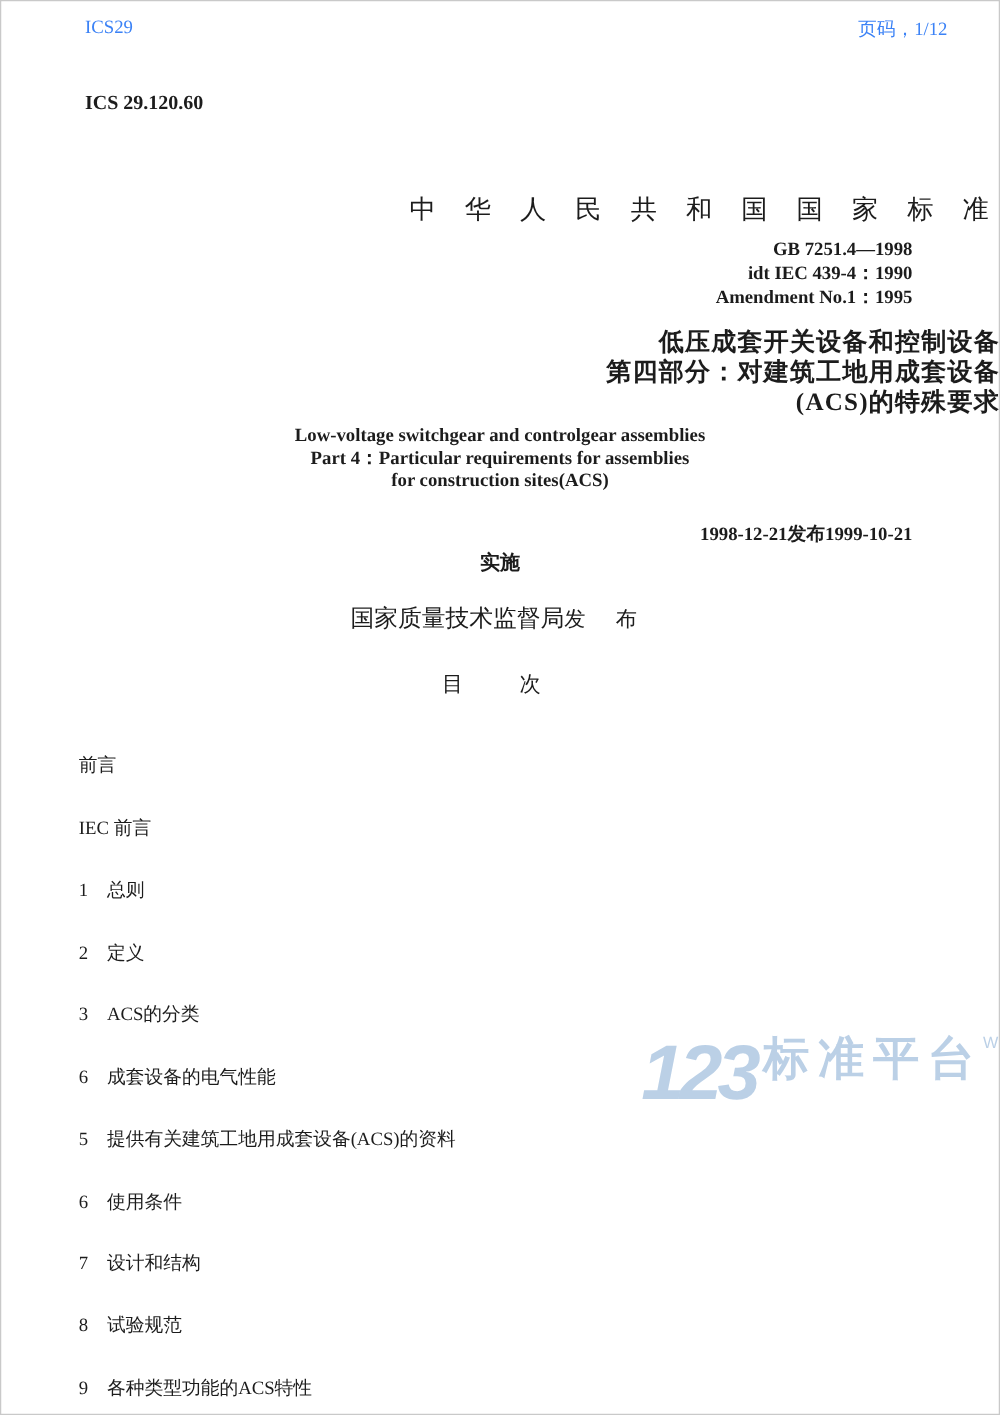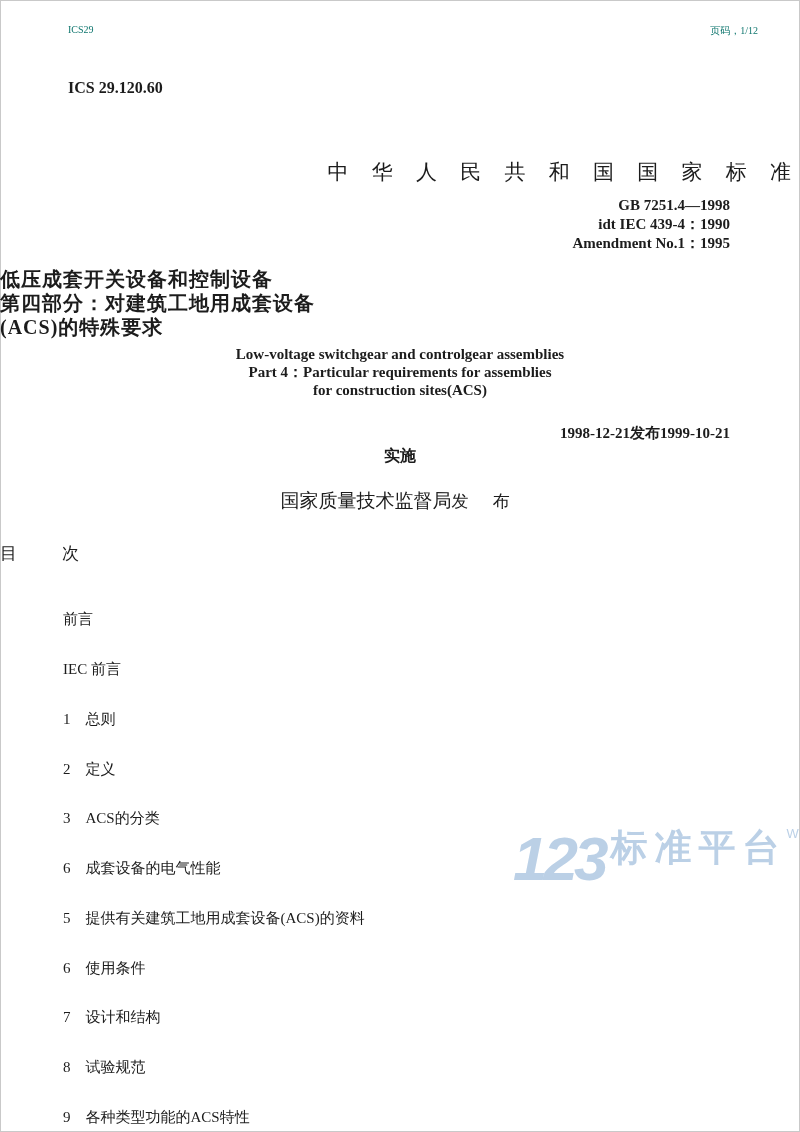--- a/index.html
+++ b/index.html
@@ -15,23 +15,23 @@
     height: 1132px;
     background: #ffffff;
     box-shadow: inset 0 0 0 1px #c9c9c9;
     overflow: hidden;
   }
   .content { position: relative; z-index: 2; }
   
   .hdr {
     display: flex;
     justify-content: space-between;
-    margin: 24px 42px 0 68px;
-    font-size: 10px;
-    color: #0f766e;
+    margin: 14px 42px 0 68px;
+    font-size: 15px;
+    color: #3b82f6;
   }
   
   .ics {
     margin: 40px 0 0 68px;
     font-weight: 700;
     font-size: 16px;
     line-height: 20px;
   }
   
   .nat-title {
@@ -45,21 +45,21 @@
   .codes {
     margin: 10px 70px 0 0;
     text-align: right;
     font-weight: 700;
     font-size: 15px;
     line-height: 19px;
   }
   
   .title-cn {
     margin-top: 14px;
-    text-align: left;
+    text-align: right;
     font-weight: 700;
     font-size: 20px;
     line-height: 24px;
     letter-spacing: 1px;
   }
   
   .title-en {
     margin-top: 6px;
     text-align: center;
     font-weight: 700;
@@ -86,20 +86,21 @@
   .publisher {
     margin-top: 25px;
     text-align: center;
     font-size: 19px;
     line-height: 22px;
   }
   .publisher .suffix { font-size: 17px; letter-spacing: 10px; }
   
   .toc-heading {
     margin-top: 30px;
+    text-align: center;
     font-size: 17px;
     letter-spacing: 14px;
     line-height: 21px;
   }
   .toc {
     margin: 14px 42px 0 63px;
     font-size: 15px;
     line-height: 16.6px;
     white-space: pre-wrap;
   }

